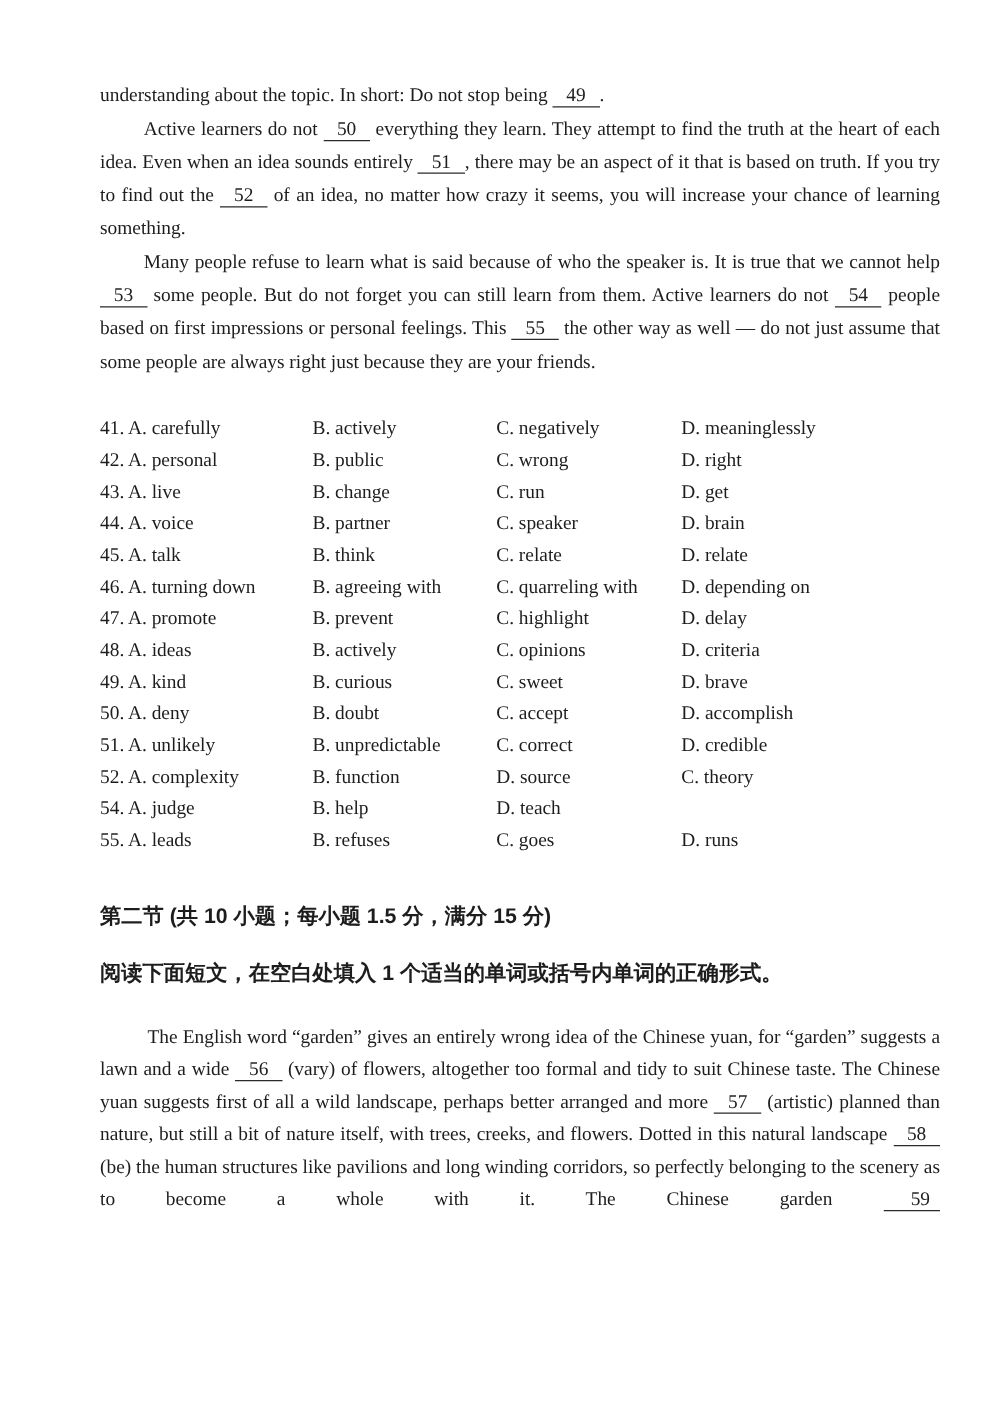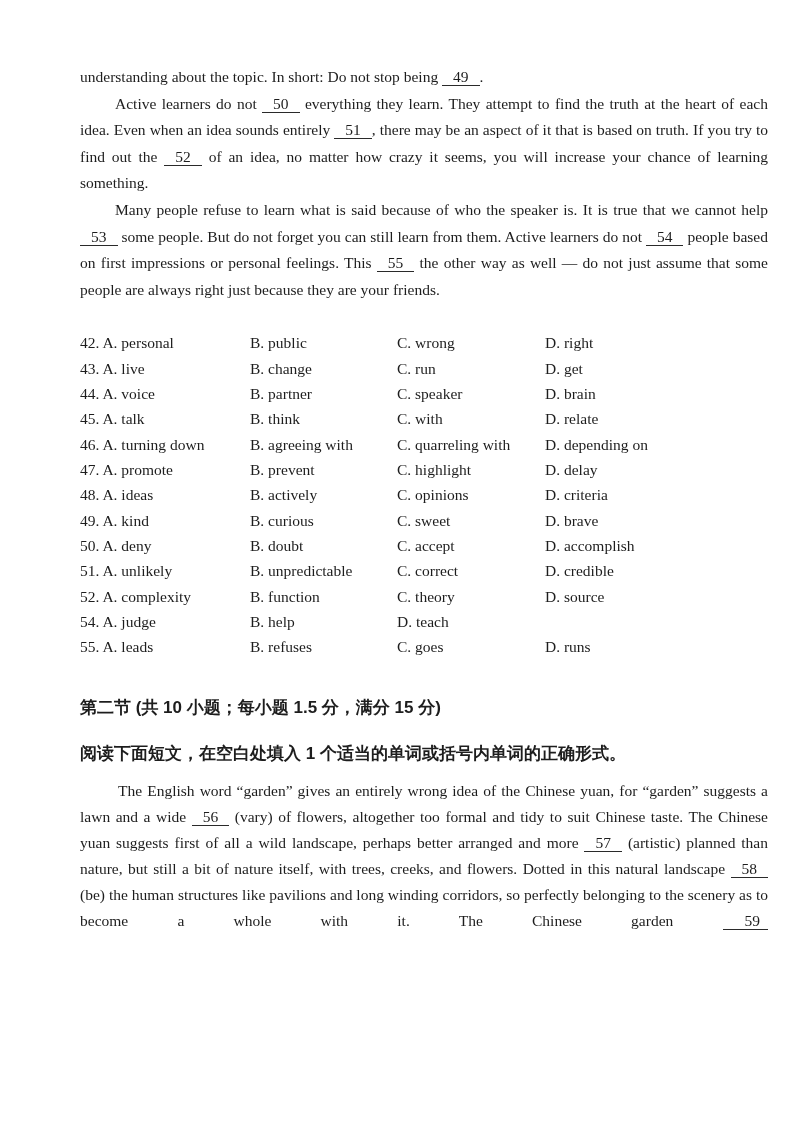--- a/index.html
+++ b/index.html
@@ -6,21 +6,21 @@
     margin: 0;
     padding: 0;
     background: #ffffff;
   }
   .page {
     position: relative;
     width: 800px;
     height: 1131px;
     box-sizing: border-box;
     background: #ffffff;
-    padding: 64px 32px 0 80px;
+    padding: 64px 48px 0 80px;
     color: #1d1d1d;
     font-family: "Liberation Serif", "DejaVu Serif", serif;
     font-size: 15.5px;
     overflow: hidden;
   }
   .para {
     margin: 0;
     line-height: 26.6px;
     text-align: justify;
   }
@@ -48,21 +48,21 @@
     line-height: 22px;
   }
   .section2-instruction {
     margin: 24px 0 0 0;
     font-family: "Liberation Sans", "DejaVu Sans", sans-serif;
     font-weight: bold;
     font-size: 17px;
     line-height: 22px;
   }
   .gapfill {
-    margin-top: 13px;
+    margin-top: 27px;
   }
   .gapfill .para {
     line-height: 26px;
     text-indent: 38px;
     text-align: justify;
     text-align-last: justify;
   }
 </style>
 </head>
 <body>
@@ -70,41 +70,47 @@
 <div class="page">
 
   <section>
     <p class="para">understanding about the topic. In short: Do not stop being <span class="blank">49</span>.</p>
     <p class="para indent">Active learners do not <span class="blank">50</span> everything they learn. They attempt to find the truth at the heart of each idea. Even when an idea sounds entirely <span class="blank">51</span>, there may be an aspect of it that is based on truth. If you try to find out the <span class="blank">52</span> of an idea, no matter how crazy it seems, you will increase your chance of learning something.</p>
     <p class="para indent">Many people refuse to learn what is said because of who the speaker is. It is true that we cannot help <span class="blank">53</span> some people. But do not forget you can still learn from them. Active learners do not <span class="blank">54</span> people based on first impressions or personal feelings. This <span class="blank">55</span> the other way as well — do not just assume that some people are always right just because they are your friends.</p>
   </section>
 
   <section class="options" id="options-table">
       <div class="opt-row">
+        <span class="opt-cell">41. A. carefully</span>
+        <span class="opt-cell">B. actively</span>
+        <span class="opt-cell">C. negatively</span>
+        <span class="opt-cell">D. meaninglessly</span>
+      </div>
+      <div class="opt-row">
         <span class="opt-cell">42. A. personal</span>
         <span class="opt-cell">B. public</span>
         <span class="opt-cell">C. wrong</span>
         <span class="opt-cell">D. right</span>
       </div>
       <div class="opt-row">
         <span class="opt-cell">43. A. live</span>
         <span class="opt-cell">B. change</span>
         <span class="opt-cell">C. run</span>
         <span class="opt-cell">D. get</span>
       </div>
       <div class="opt-row">
         <span class="opt-cell">44. A. voice</span>
         <span class="opt-cell">B. partner</span>
         <span class="opt-cell">C. speaker</span>
         <span class="opt-cell">D. brain</span>
       </div>
       <div class="opt-row">
         <span class="opt-cell">45. A. talk</span>
         <span class="opt-cell">B. think</span>
-        <span class="opt-cell">C. with</span>
+        <span class="opt-cell">C. relate</span>
         <span class="opt-cell">D. relate</span>
       </div>
       <div class="opt-row">
         <span class="opt-cell">46. A. turning down</span>
         <span class="opt-cell">B. agreeing with</span>
         <span class="opt-cell">C. quarreling with</span>
         <span class="opt-cell">D. depending on</span>
       </div>
       <div class="opt-row">
         <span class="opt-cell">47. A. promote</span>
@@ -132,22 +138,22 @@
       </div>
       <div class="opt-row">
         <span class="opt-cell">51. A. unlikely</span>
         <span class="opt-cell">B. unpredictable</span>
         <span class="opt-cell">C. correct</span>
         <span class="opt-cell">D. credible</span>
       </div>
       <div class="opt-row">
         <span class="opt-cell">52. A. complexity</span>
         <span class="opt-cell">B. function</span>
+        <span class="opt-cell">D. source</span>
         <span class="opt-cell">C. theory</span>
-        <span class="opt-cell">D. source</span>
       </div>
       <div class="opt-row">
         <span class="opt-cell">54. A. judge</span>
         <span class="opt-cell">B. help</span>
         <span class="opt-cell">D. teach</span>
       </div>
       <div class="opt-row">
         <span class="opt-cell">55. A. leads</span>
         <span class="opt-cell">B. refuses</span>
         <span class="opt-cell">C. goes</span>

